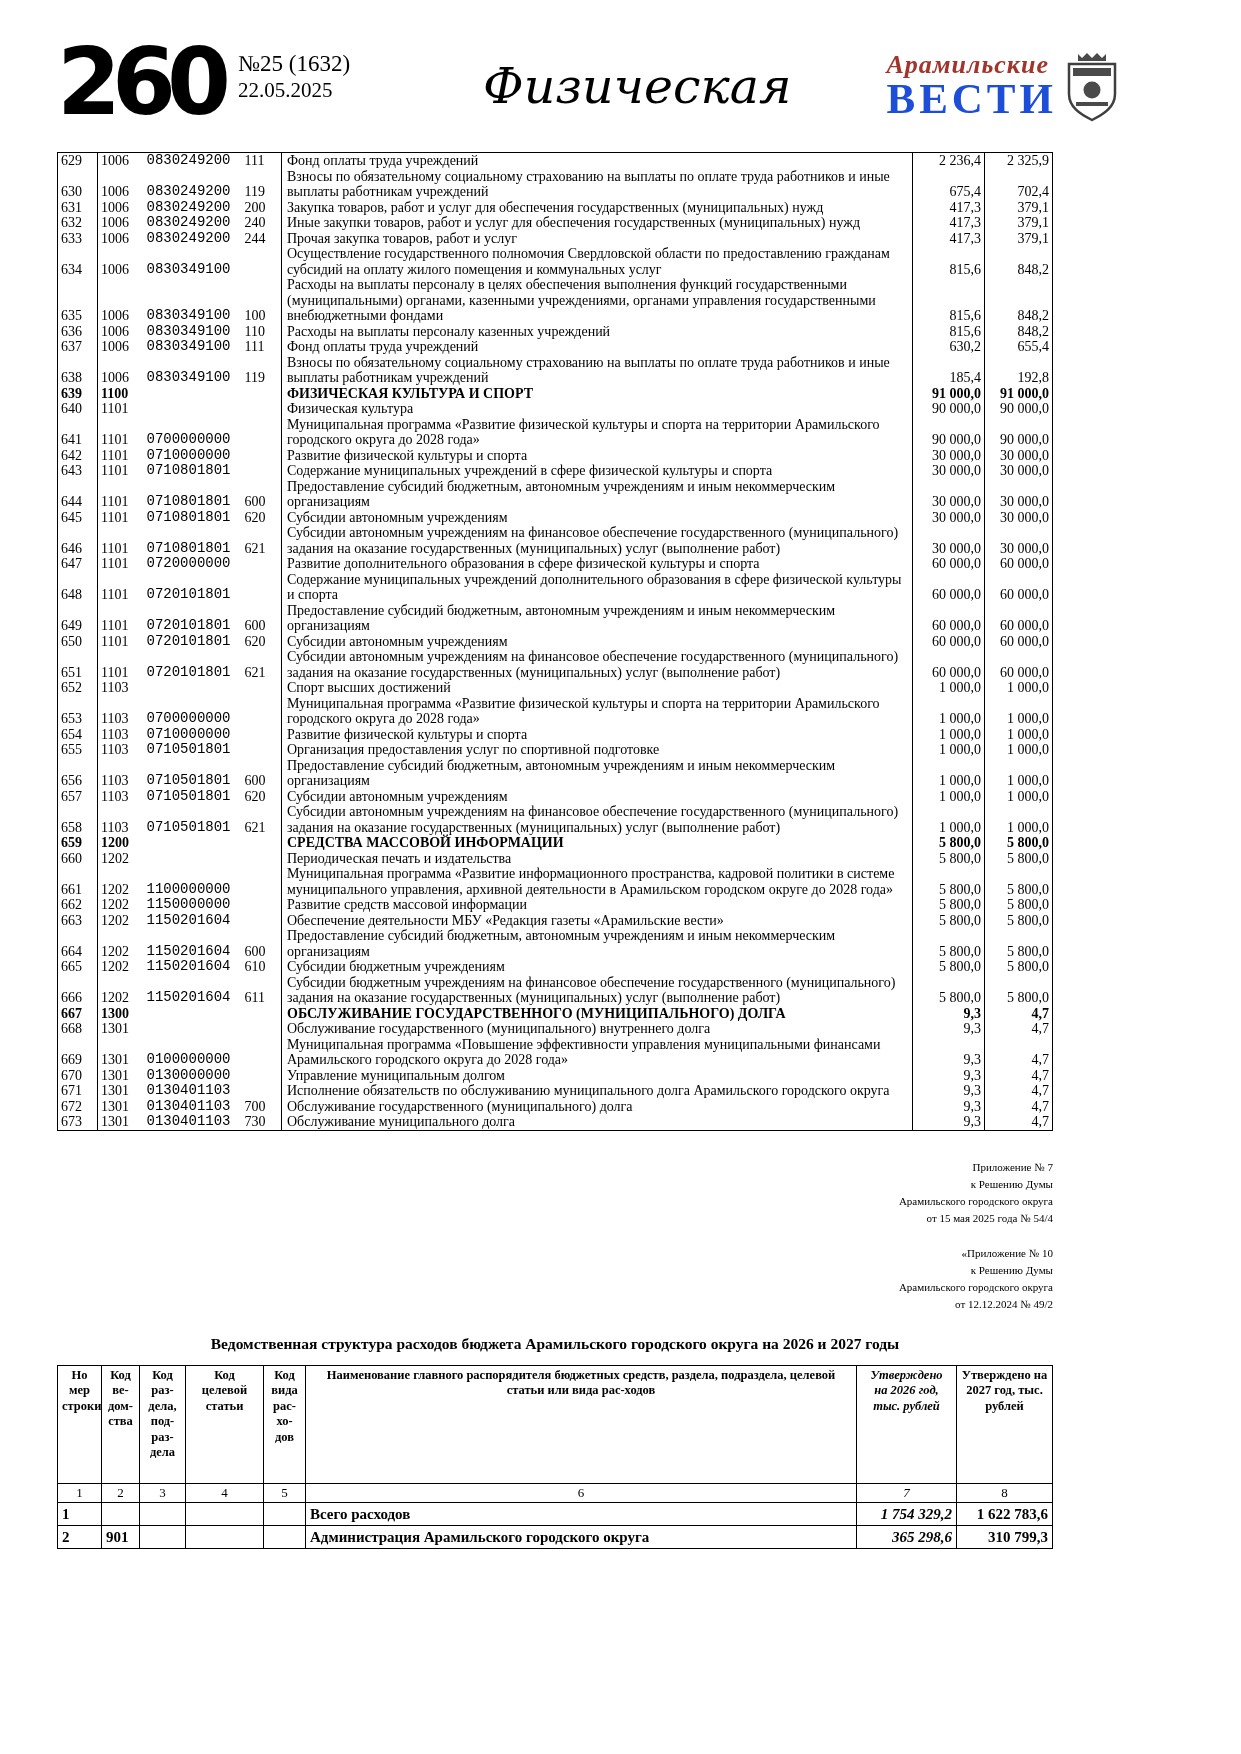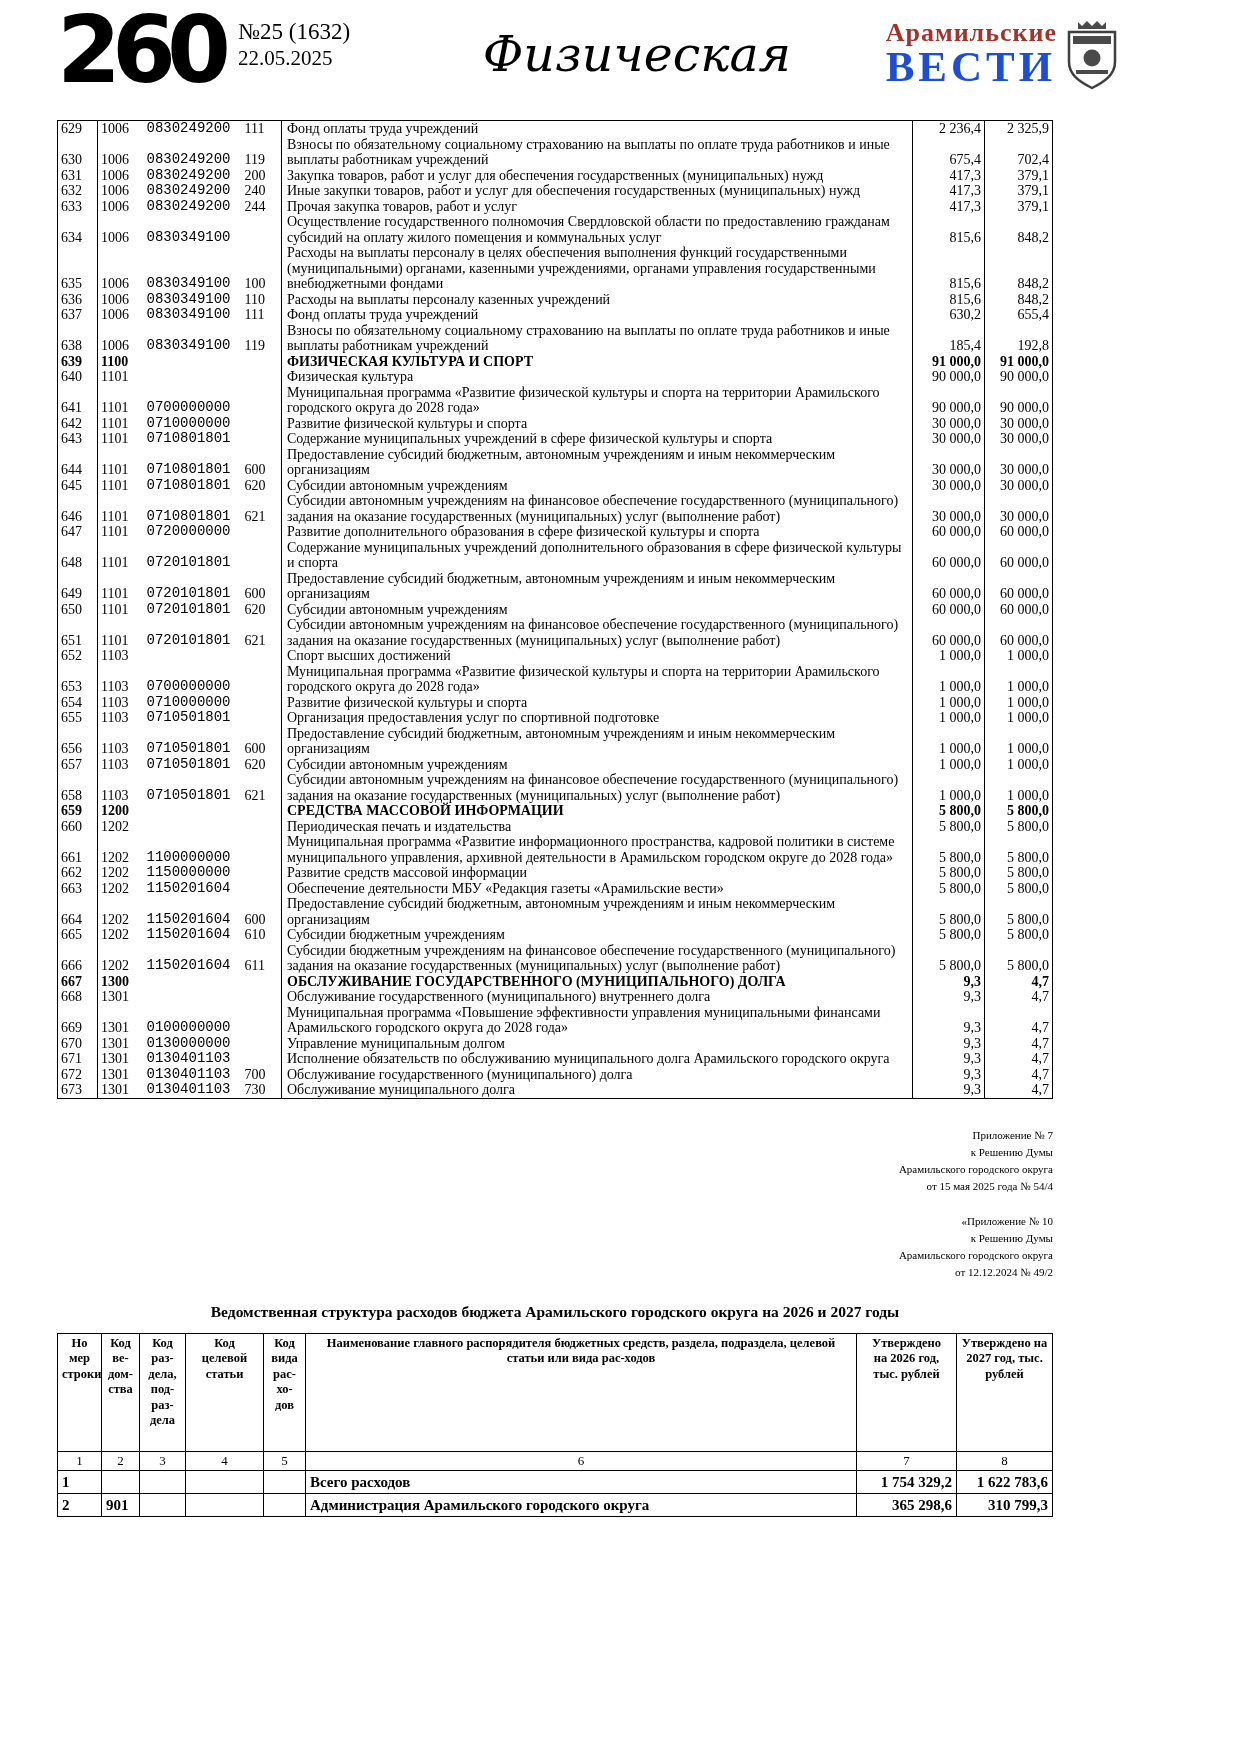--- a/index.html
+++ b/index.html
@@ -1,39 +1,39 @@
 <!DOCTYPE html>
 <html><head>
 <meta charset="utf-8">
 <style>
   * { margin:0; padding:0; box-sizing:border-box; }
   html,body { background:#fff; }
   body {
     width:1241px; height:1754px; overflow:hidden;
     font-family:"Liberation Serif", serif; color:#000;
   }
-  .page { width:1019px; height:1754px; padding:12px 0 0 57px; position:relative; background:#fff; }
+  .page { width:1019px; height:1754px; padding:44px 0 0 57px; position:relative; background:#fff; }
   .content { width:996px; }
 
   
   .masthead { width:1062px; display:flex; align-items:flex-start; height:94px; margin-bottom:14px; }
   .page-number {
     font-family:"DejaVu Sans", sans-serif; font-weight:900;
     font-size:92px; line-height:78px; letter-spacing:-9px; padding-right:16px;
   }
   .edition-block { padding-top:6px; min-width:150px; }
   .edition-no { font-size:23px; line-height:27px; }
   .edition-date { font-size:21px; line-height:26px; }
   .section-title {
     flex:1; text-align:center; font-family:"DejaVu Serif", serif;
     font-style:italic; font-size:49px; line-height:58px; padding-top:14px; font-weight:500;
   }
   .brand { display:flex; align-items:flex-start; padding-top:8px; }
   .brand-text { text-align:left; margin-right:8px; }
-  .brand-line1 { font-size:26px; font-weight:bold; line-height:26px; letter-spacing:1px; }
+  .brand-line1 { font-size:26px; font-weight:bold; font-style:italic; line-height:26px; letter-spacing:1px; }
   .brand-line2 {
     font-family:Liberation Serif, serif; font-weight:900; font-size:43px; line-height:42px;
     color:#1d4ed8; letter-spacing:4px;
   }
   .crest { width:54px; height:72px; }
 
   
   table.budget {
     width:996px; border-collapse:collapse; table-layout:fixed;
     font-size:14px; line-height:15.5px;
@@ -65,21 +65,21 @@
   table.dept th {
     font-size:12.5px; line-height:15.5px; font-weight:bold;
     text-align:center; vertical-align:top; white-space:pre-line;
   }
   table.dept thead tr.header-row th { height:118px; } 
   table.dept th:nth-child(1), table.dept td:nth-child(1){width:44px;}
   table.dept th:nth-child(2), table.dept td:nth-child(2){width:38px;}
   table.dept th:nth-child(3), table.dept td:nth-child(3){width:46px;}
   table.dept th:nth-child(4), table.dept td:nth-child(4){width:78px;}
   table.dept th:nth-child(5), table.dept td:nth-child(5){width:42px;}
-  table.dept th:nth-child(7), table.dept td:nth-child(7){width:100px;}
+  table.dept th:nth-child(7), table.dept td:nth-child(7){width:100px;font-style:italic;}
   table.dept th:nth-child(8), table.dept td:nth-child(8){width:96px;}
   table.dept tr.colnum td { text-align:center; font-size:13px; padding:1px 4px; }
   table.dept tr.datarow td { font-size:15px; font-weight:bold; line-height:18px; vertical-align:bottom; }
   table.dept tr.datarow td.dval { text-align:right; }
 </style>
 </head>
 <body>
 
 <div class="page">
 

